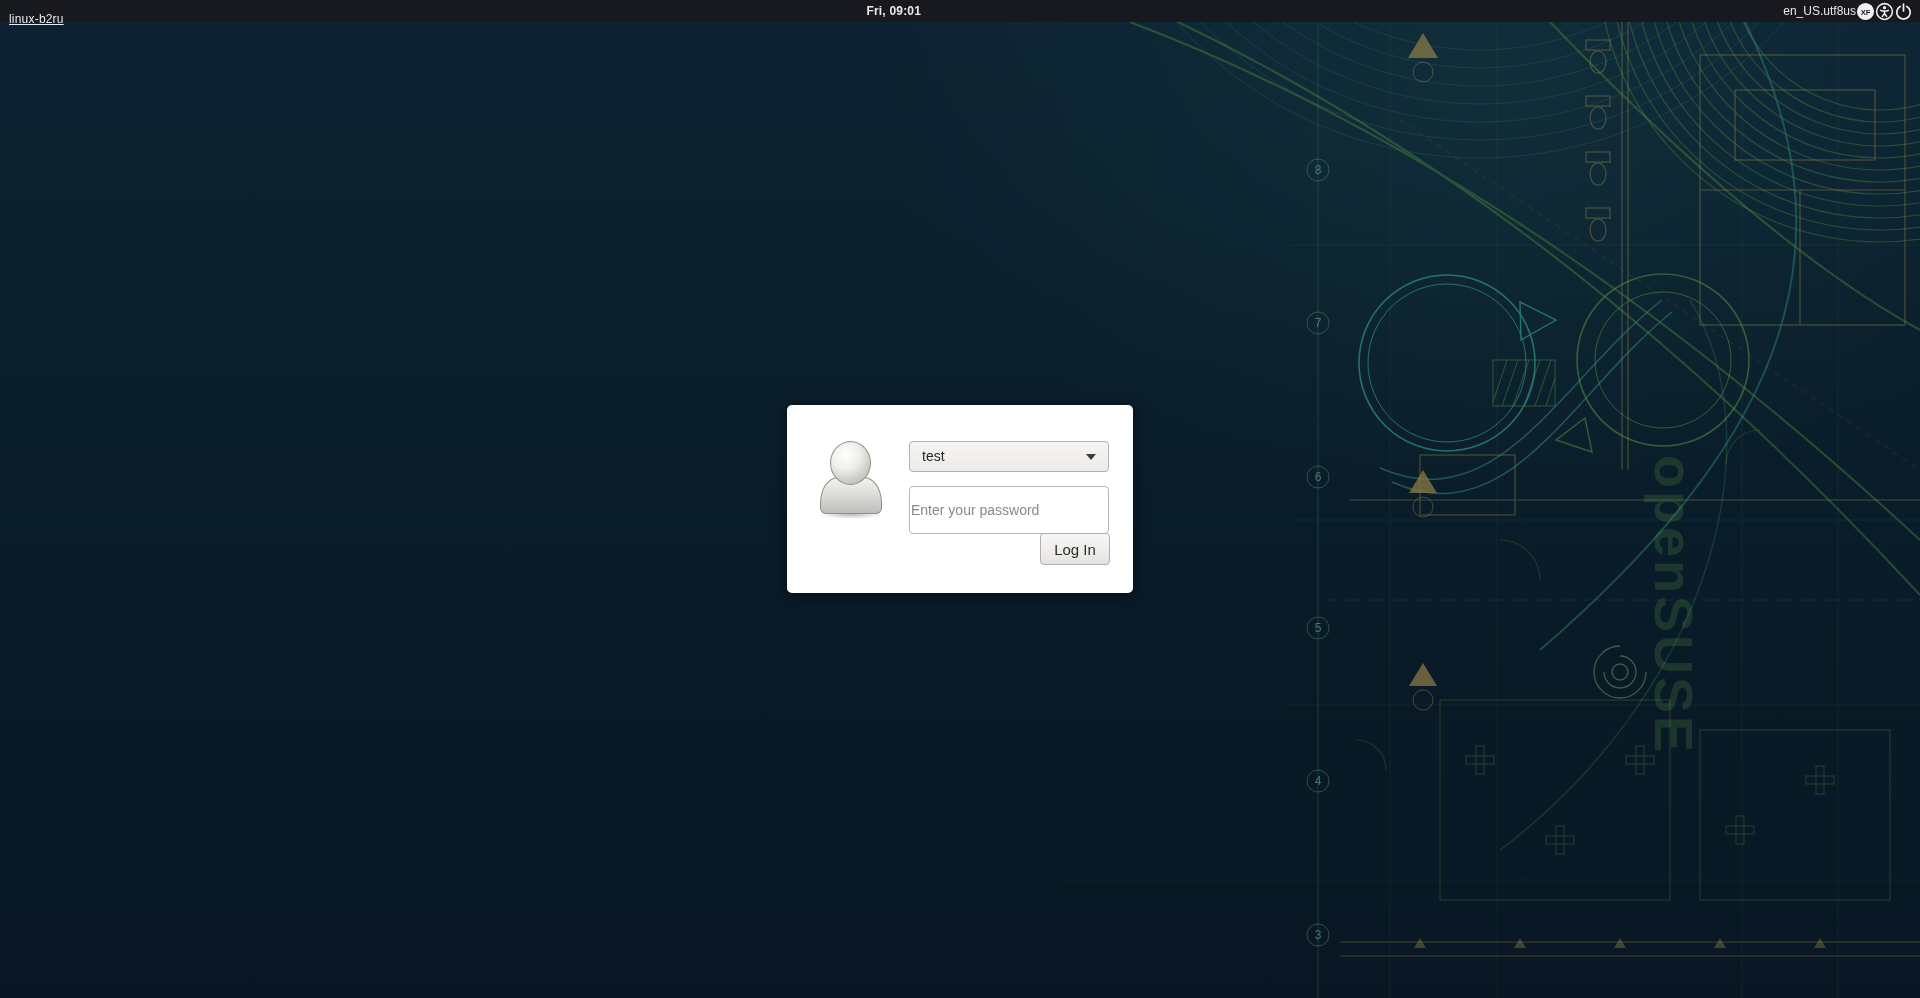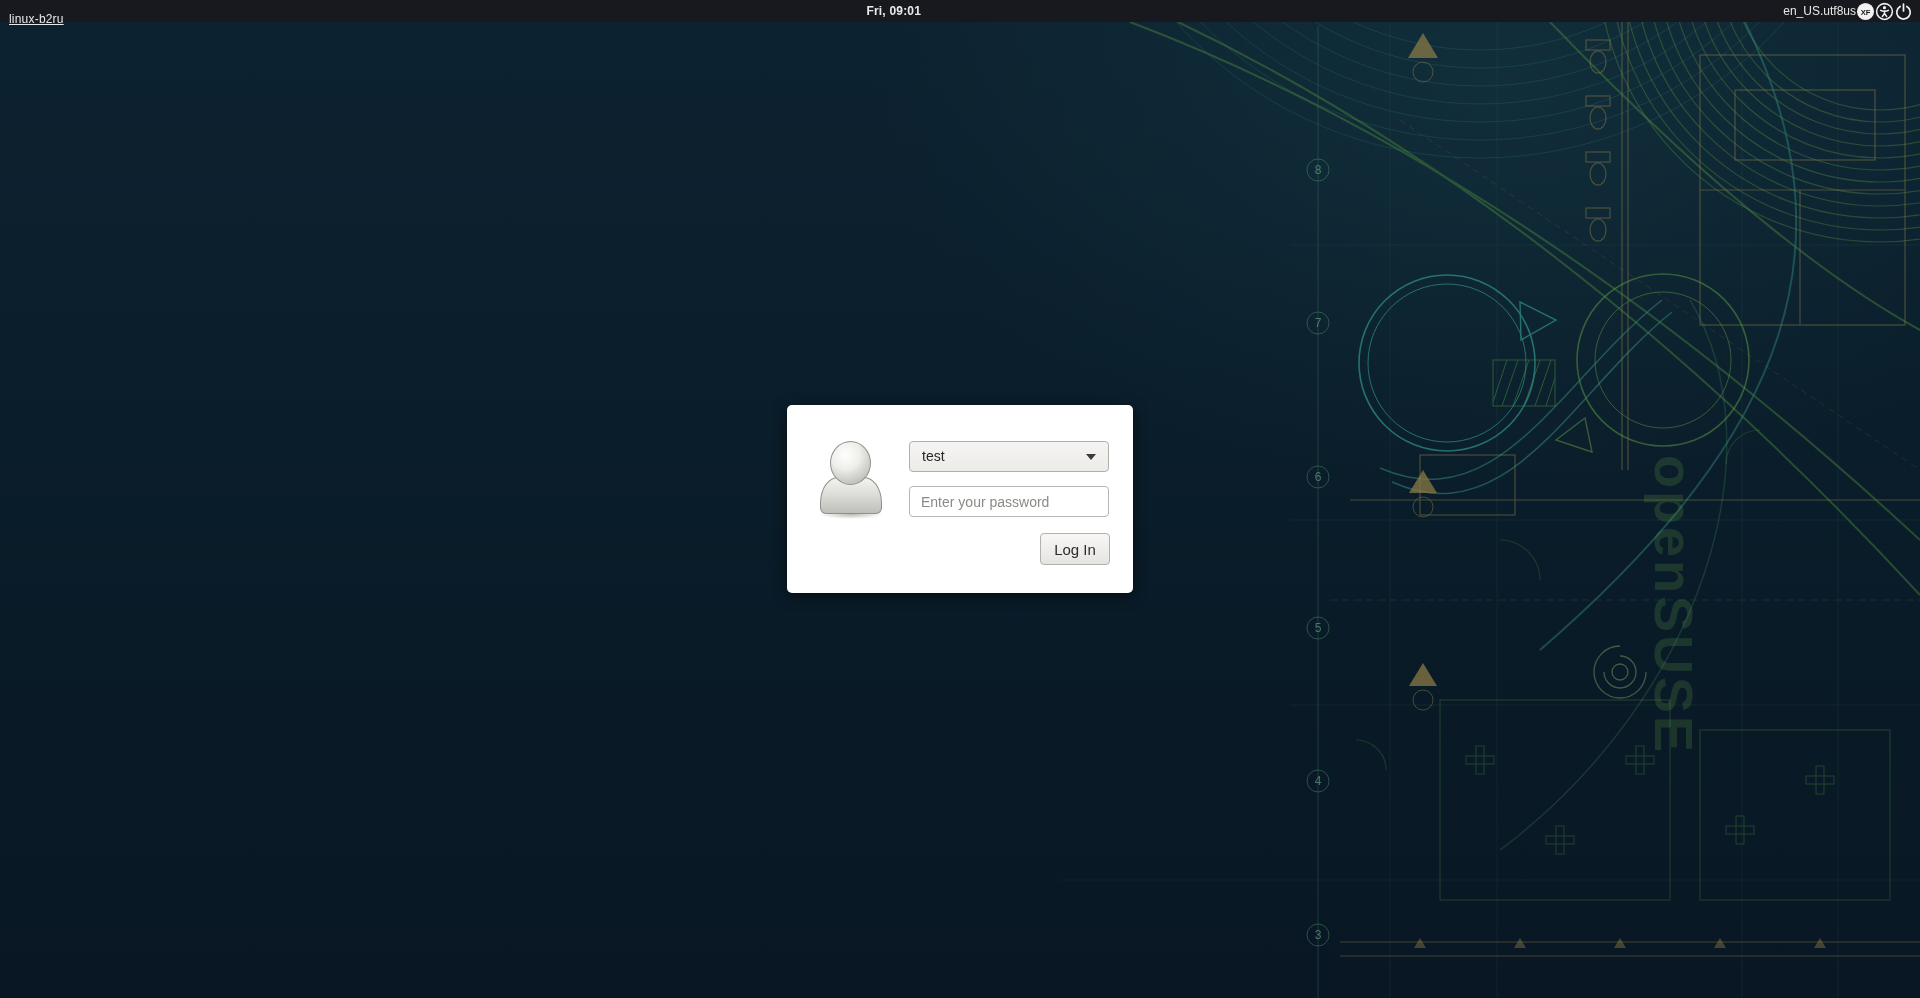--- a/index.html
+++ b/index.html
@@ -83,24 +83,24 @@
   .user-select .arrow {
     position:absolute; right:12px; top:12px;
     width:0; height:0;
     border-left:5.5px solid transparent;
     border-right:5.5px solid transparent;
     border-top:6.5px solid #3b3b3b;
   }
 
   
   .password-input {
-    position:absolute; left:122px; top:81px; width:200px; height:31px;
+    position:absolute; left:122px; top:81px; width:200px; height:48px;
     border:1px solid #bab6b1; border-radius:4px;
     background:#ffffff;
-    padding:0 11px; font-family:"Liberation Sans", sans-serif;
+    padding:0 1px; font-family:"Liberation Sans", sans-serif;
     font-size:14px; color:#333; outline:none;
   }
   .password-input::placeholder { color:#8d8a85; opacity:1; }
 
   
   .login-btn {
     position:absolute; left:253px; top:128px; width:70px; height:32px;
     background:linear-gradient(180deg,#f8f7f6,#eae8e5 80%,#e5e3e0);
     border:1px solid #b3afaa; border-radius:4px;
     font-family:"Liberation Sans", sans-serif;

